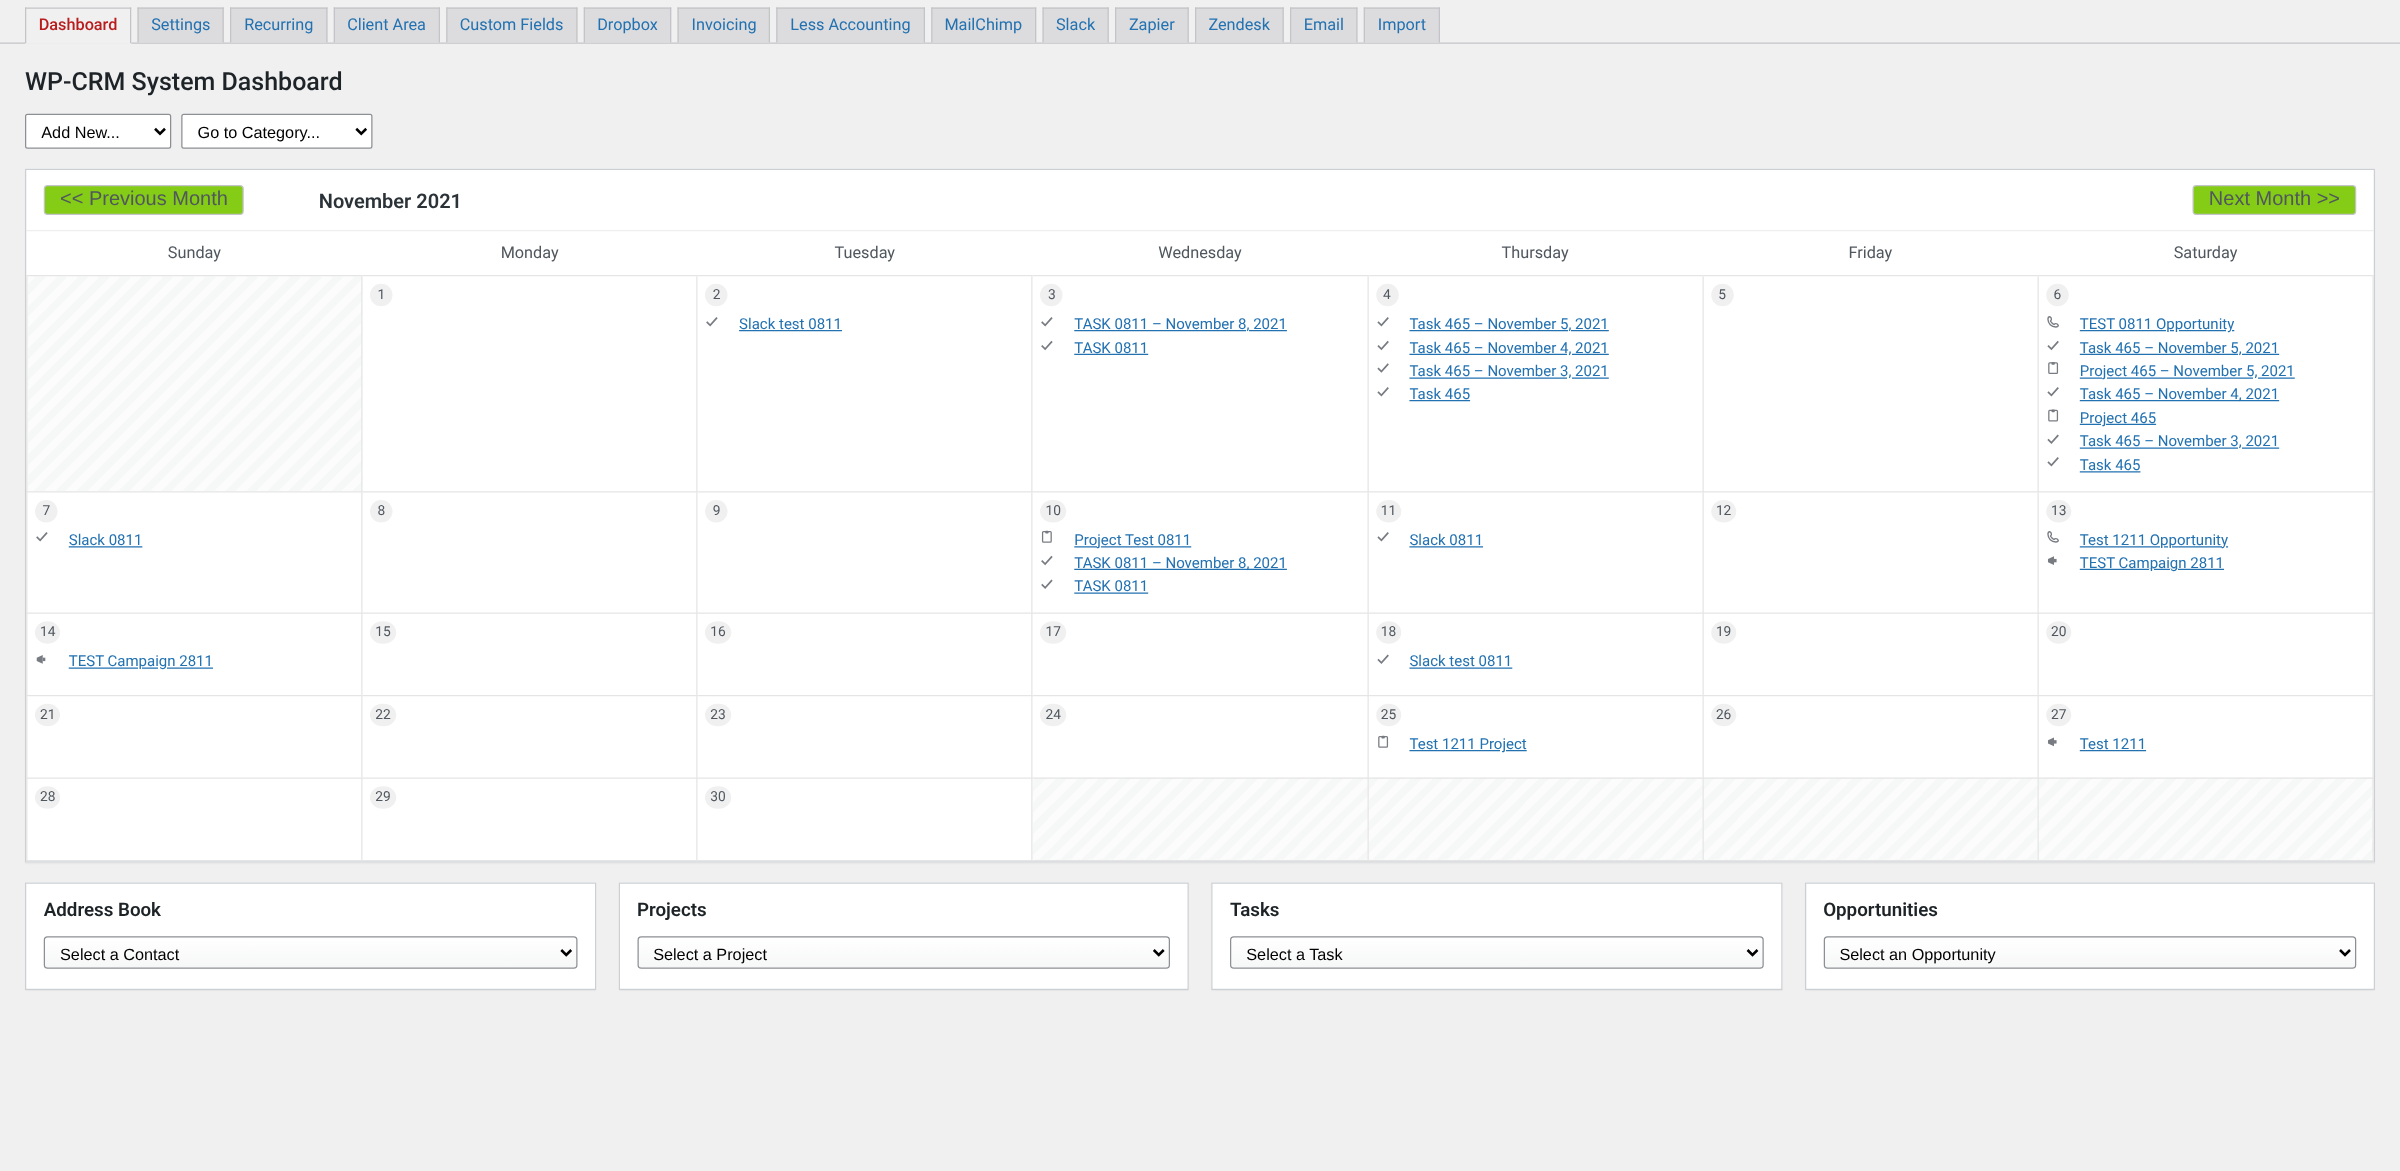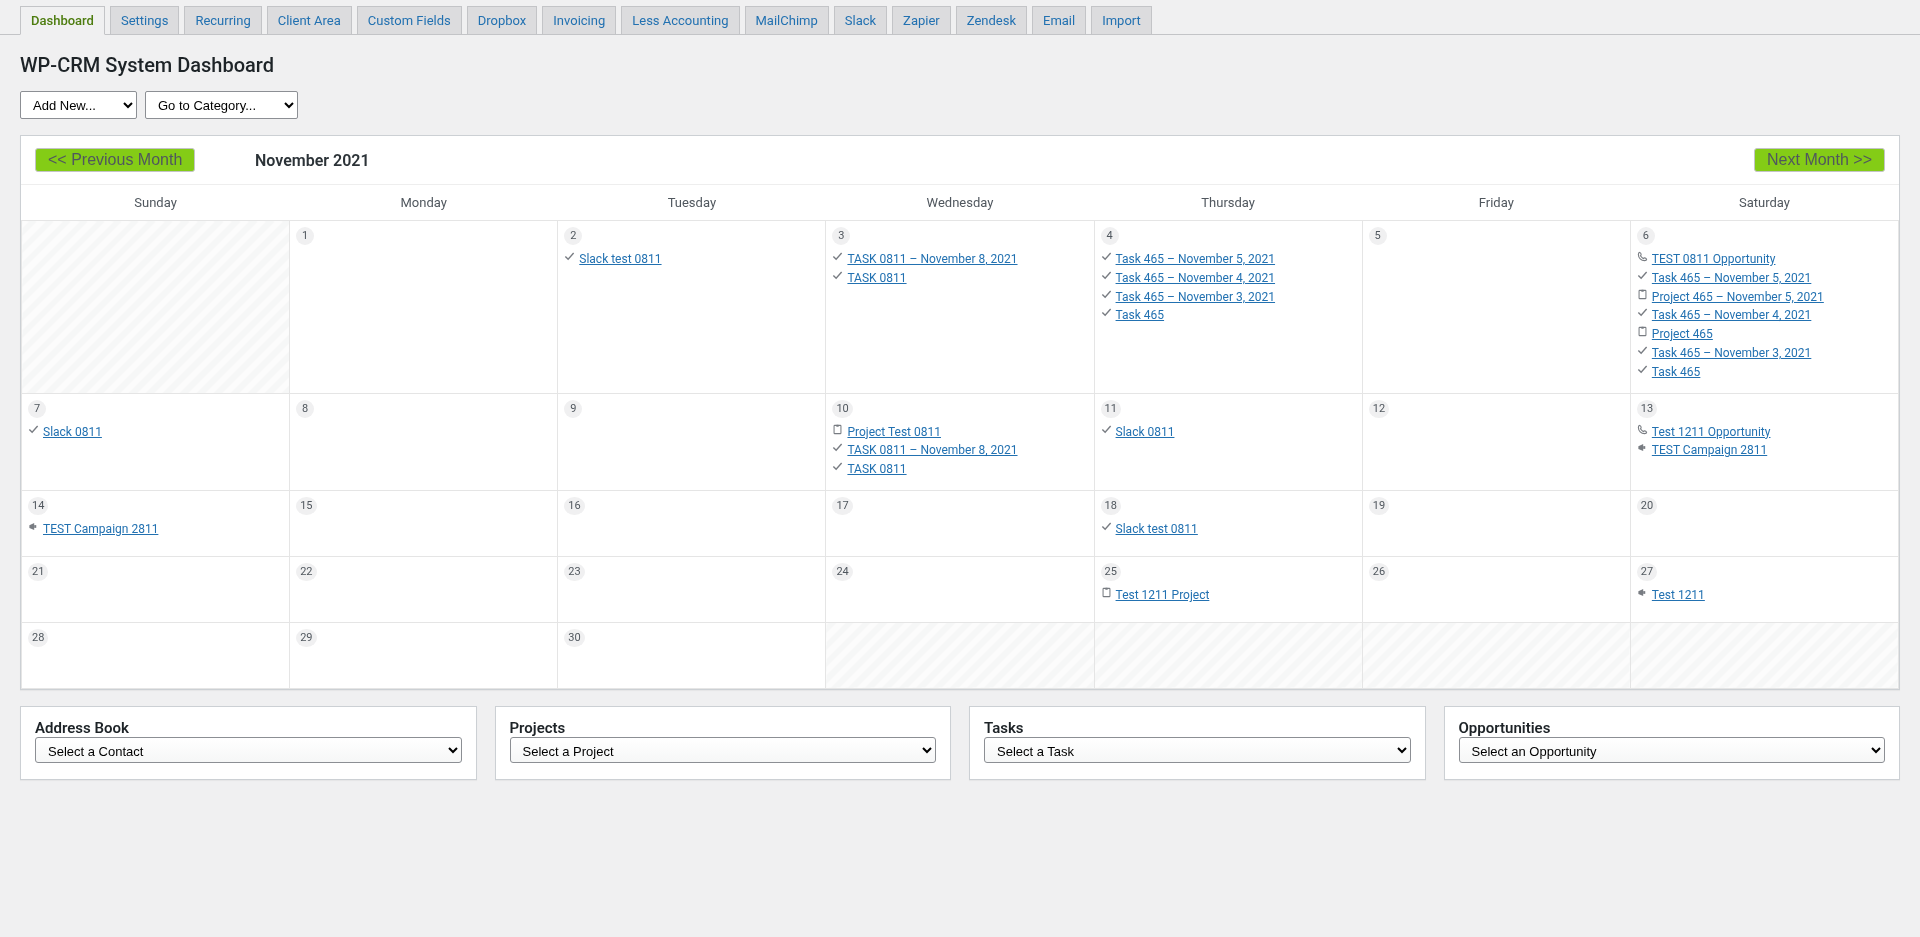--- a/index.html
+++ b/index.html
@@ -21,21 +21,21 @@
     padding: 6px 10px;
     background: #dcdcde;
     border: 1px solid #c3c4c7;
     border-bottom: none;
     color: #2271b1;
     cursor: pointer;
     font-size: 13px;
   }
   .tab-nav .tab.active {
     background: #f0f0f1;
-    color: #4d7c0f;
+    color: #b91c1c;
     font-weight: 500;
     border-bottom: 1px solid #f0f0f1;
     margin-bottom: -1px;
     text-align: center;
   }
   .page-wrap { padding: 18px 20px; }
   h1#page-title {
     font-size: 20px;
     font-weight: 500;
     color: #1d2327;
@@ -121,22 +121,22 @@
     border-radius: 50%;
     background: #f0f0f1;
     color: #50575e;
     font-size: 11px;
     padding: 0 4px;
     margin-bottom: 4px;
   }
   .events { margin-top: 2px; }
   .ev {
     display: flex;
-    align-items: flex-start;
-    gap: 4px;
+    align-items: center;
+    gap: 16px;
     margin: 2px 0;
     line-height: 1.4;
   }
   .ev .ico { flex: 0 0 auto; color: #646970; font-size: 11px; }
   .ev a {
     color: #2271b1;
     text-decoration: underline;
     cursor: pointer;
   }
   .bottom-boxes {
@@ -148,20 +148,21 @@
   .box {
     background: #fff;
     border: 1px solid #ccd0d4;
     padding: 12px 14px 16px 14px;
     box-shadow: 0 1px 1px rgba(0,0,0,.04);
   }
   .box h2 {
     font-size: 15px;
     font-weight: 600;
     color: #1d2327;
+    margin-bottom: 12px;
   }
   .box select {
     width: 100%;
     padding: 5px 22px 3px 8px;
     border: 1px solid #8c8f94;
     border-radius: 3px;
     font-size: 13px;
     height: 26px;
     background: linear-gradient(#fff,#f6f7f7);
     cursor: pointer;

